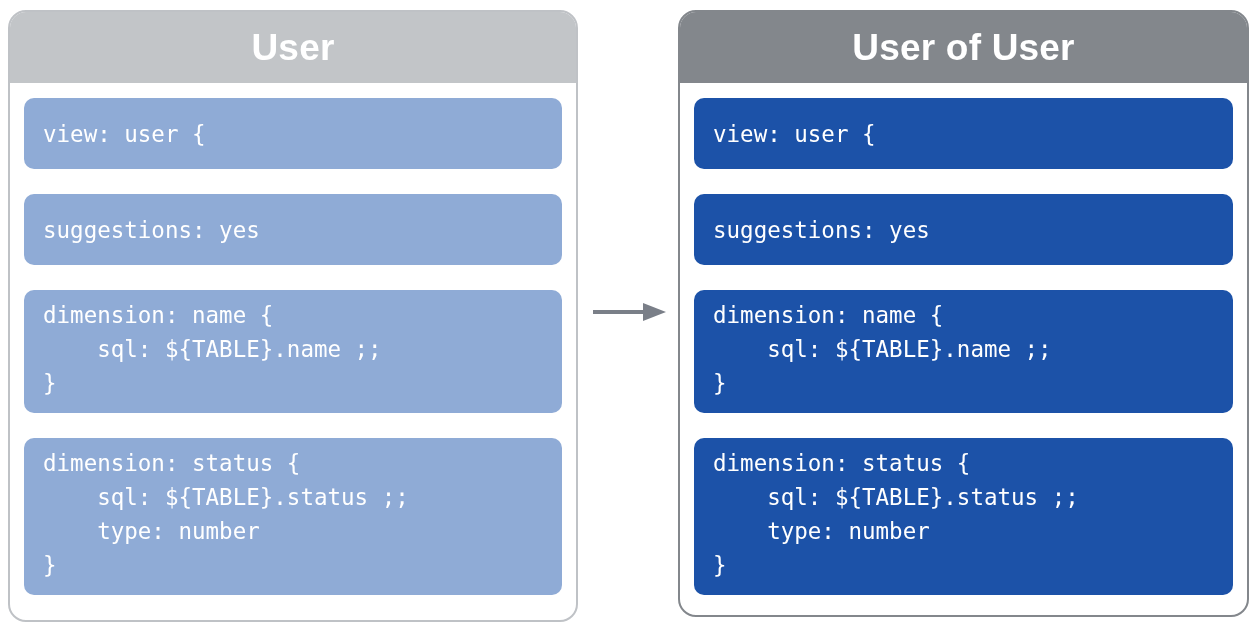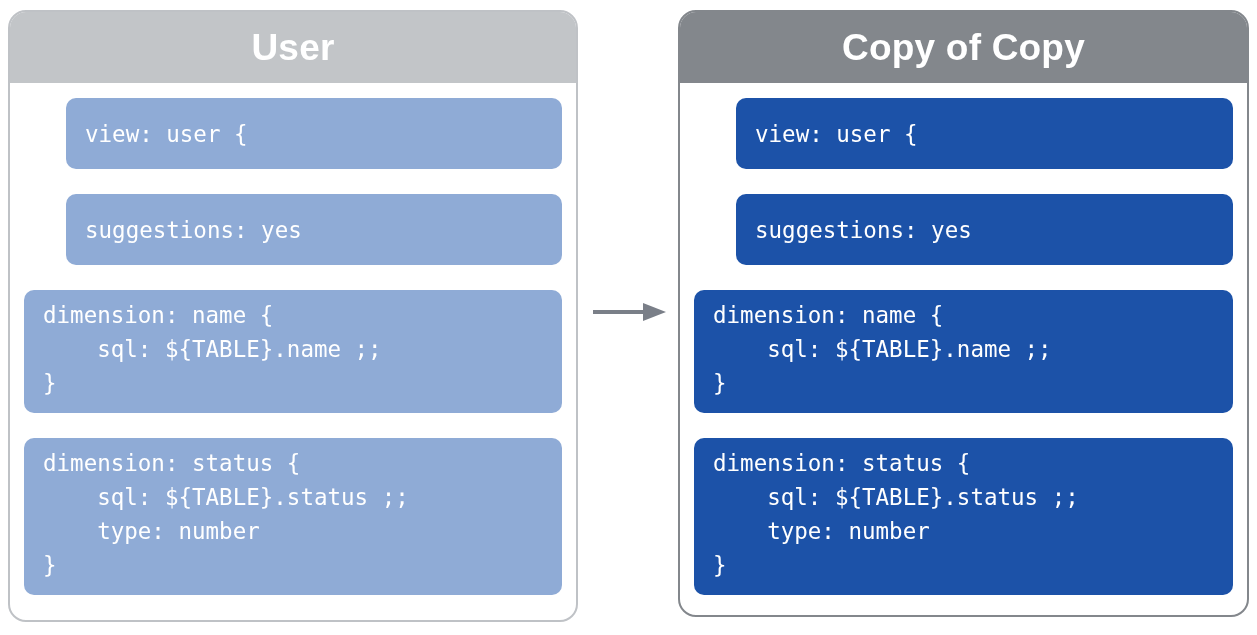--- a/index.html
+++ b/index.html
@@ -73,21 +73,21 @@
     line-height: 34px;
     color: #ffffff;
     white-space: pre;
     padding: 8px 0 8px 19px;
     margin-bottom: 25px;
     letter-spacing: 0px;
   }
   .card.left .code-block  { background: #8fabd6; }
   .card.right .code-block { background: #1c52a8; }
 
-  .code-block.h1 { height: 71px; display: flex; align-items: center; padding-top: 0; padding-bottom: 0; margin-left: 42px; }
+  .code-block.h1 { height: 71px; display: flex; align-items: center; padding-top: 0; padding-bottom: 0; }
   .code-block.h3 { height: 123px; }
   .code-block.h4 { height: 157px; }
   .code-block:last-child { margin-bottom: 8px; }
 
   
   .arrow {
     position: absolute;
     left: 593px;
     top: 300px;
     width: 73px;
@@ -115,21 +115,21 @@
   </div>
 
   <div class="arrow">
     <svg width="73" height="24" viewBox="0 0 73 24" xmlns="http://www.w3.org/2000/svg">
       <line x1="0" y1="12" x2="52" y2="12" stroke="#7a7f88" stroke-width="4"></line>
       <polygon points="50,3 73,12 50,21" fill="#7a7f88"></polygon>
     </svg>
   </div>
 
   <div class="card right">
-    <div class="card-header">Copy of Copy</div>
+    <div class="card-header">User of User</div>
     <div class="card-body">
       <div class="code-block h1">view: user {</div>
       <div class="code-block h1">suggestions: yes</div>
       <div class="code-block h3">dimension: name {
     sql: ${TABLE}.name ;;
 }</div>
       <div class="code-block h4">dimension: status {
     sql: ${TABLE}.status ;;
     type: number
 }</div>

